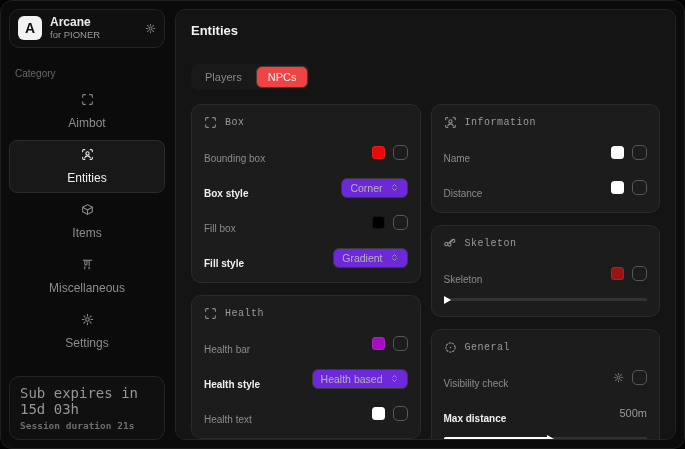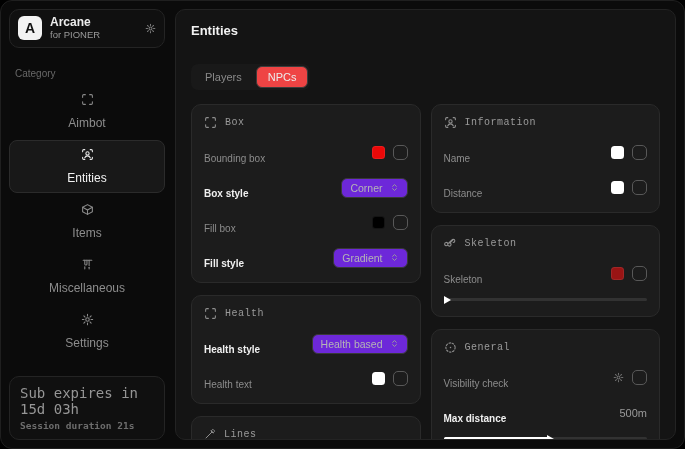--- a/index.html
+++ b/index.html
@@ -241,20 +241,27 @@
                 <svg width="13" height="13" viewBox="0 0 24 24" fill="none" stroke="currentColor" stroke-width="2" stroke-linecap="round">
                   <path d="M3 8V5a2 2 0 0 1 2-2h3"></path>
                   <path d="M16 3h3a2 2 0 0 1 2 2v3"></path>
                   <path d="M21 16v3a2 2 0 0 1-2 2h-3"></path>
                   <path d="M8 21H5a2 2 0 0 1-2-2v-3"></path>
                 </svg>
               </span>
             <span class="card-title">Health</span>
           </div>
           <div class="row">
+            <span class="lbl">Health bar</span>
+            <span class="ctrl">
+              <span class="swatch" style="background: rgb(167, 12, 196);"></span>
+              <span class="checkbox"></span>
+            </span>
+          </div>
+          <div class="row">
             <span class="lbl strong">Health style</span>
             <span class="dropdown">
               <span class="dd-text">Health based</span>
               <span class="ico">
                   <svg width="9" height="9" viewBox="0 0 24 24" fill="none" stroke="currentColor" stroke-width="2.6" stroke-linecap="round" stroke-linejoin="round">
                     <path d="M7 9l5-5 5 5"></path>
                     <path d="M7 15l5 5 5-5"></path>
                   </svg>
                 </span>
             </span>

